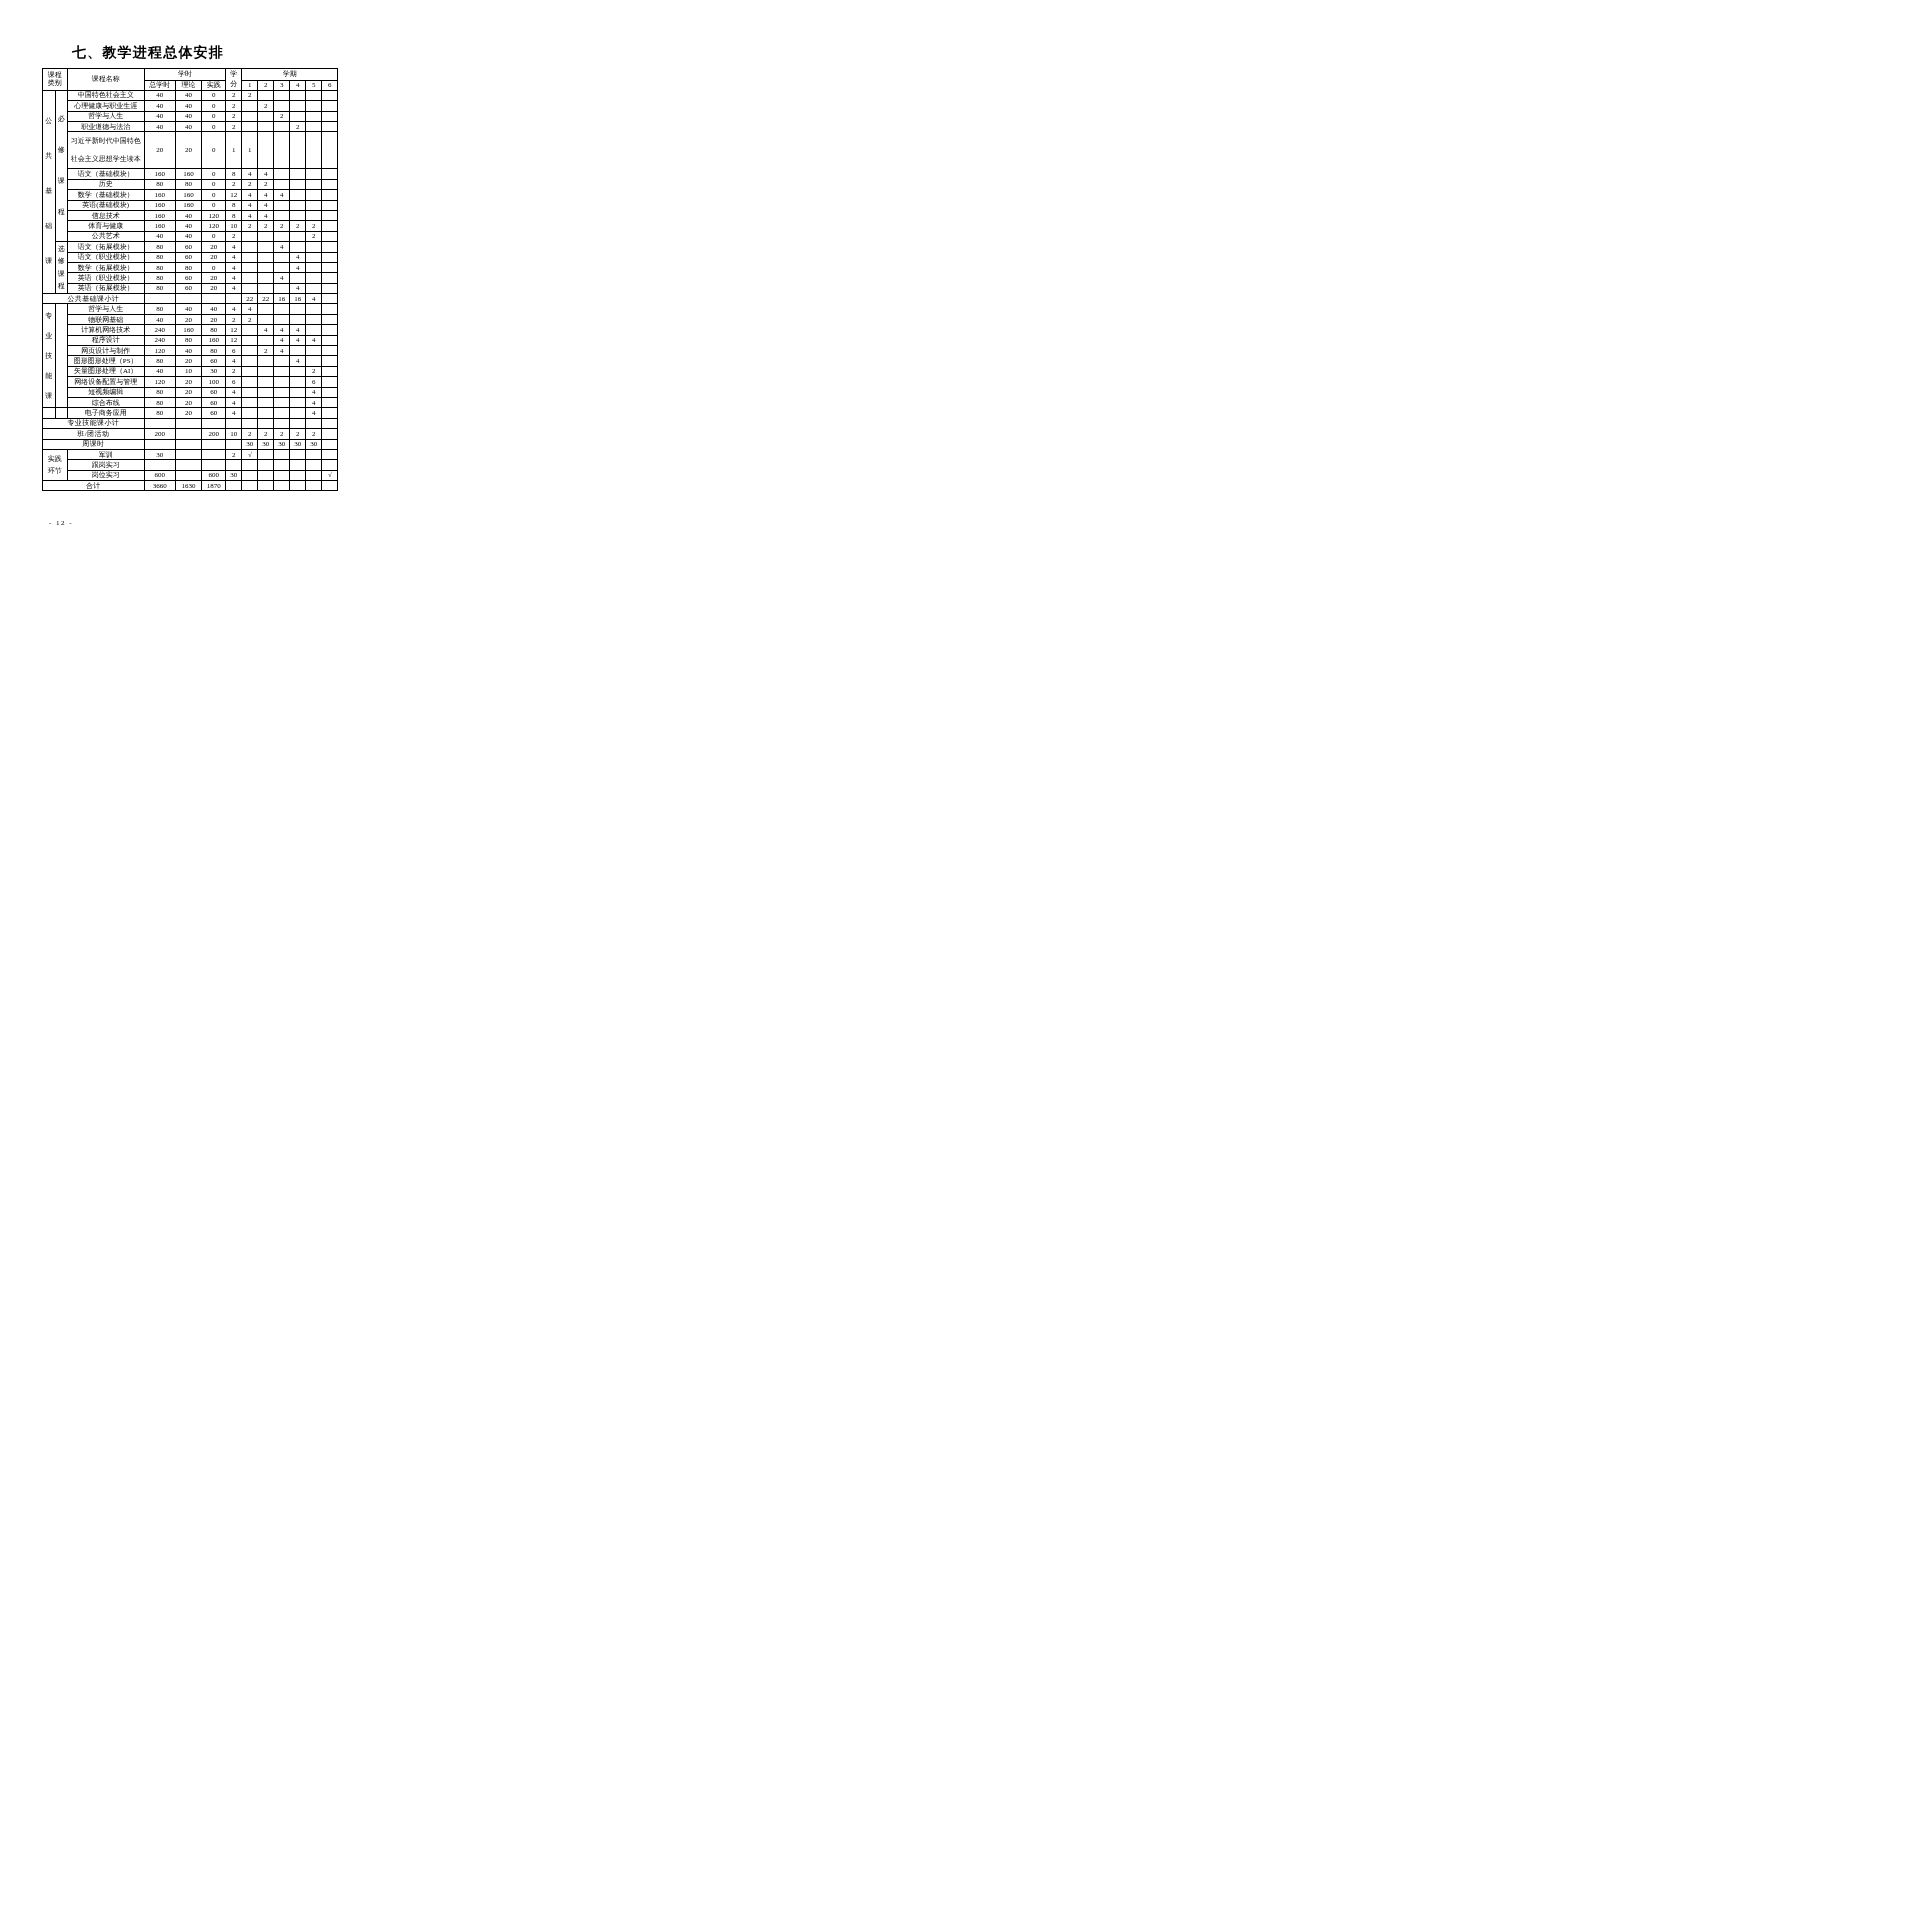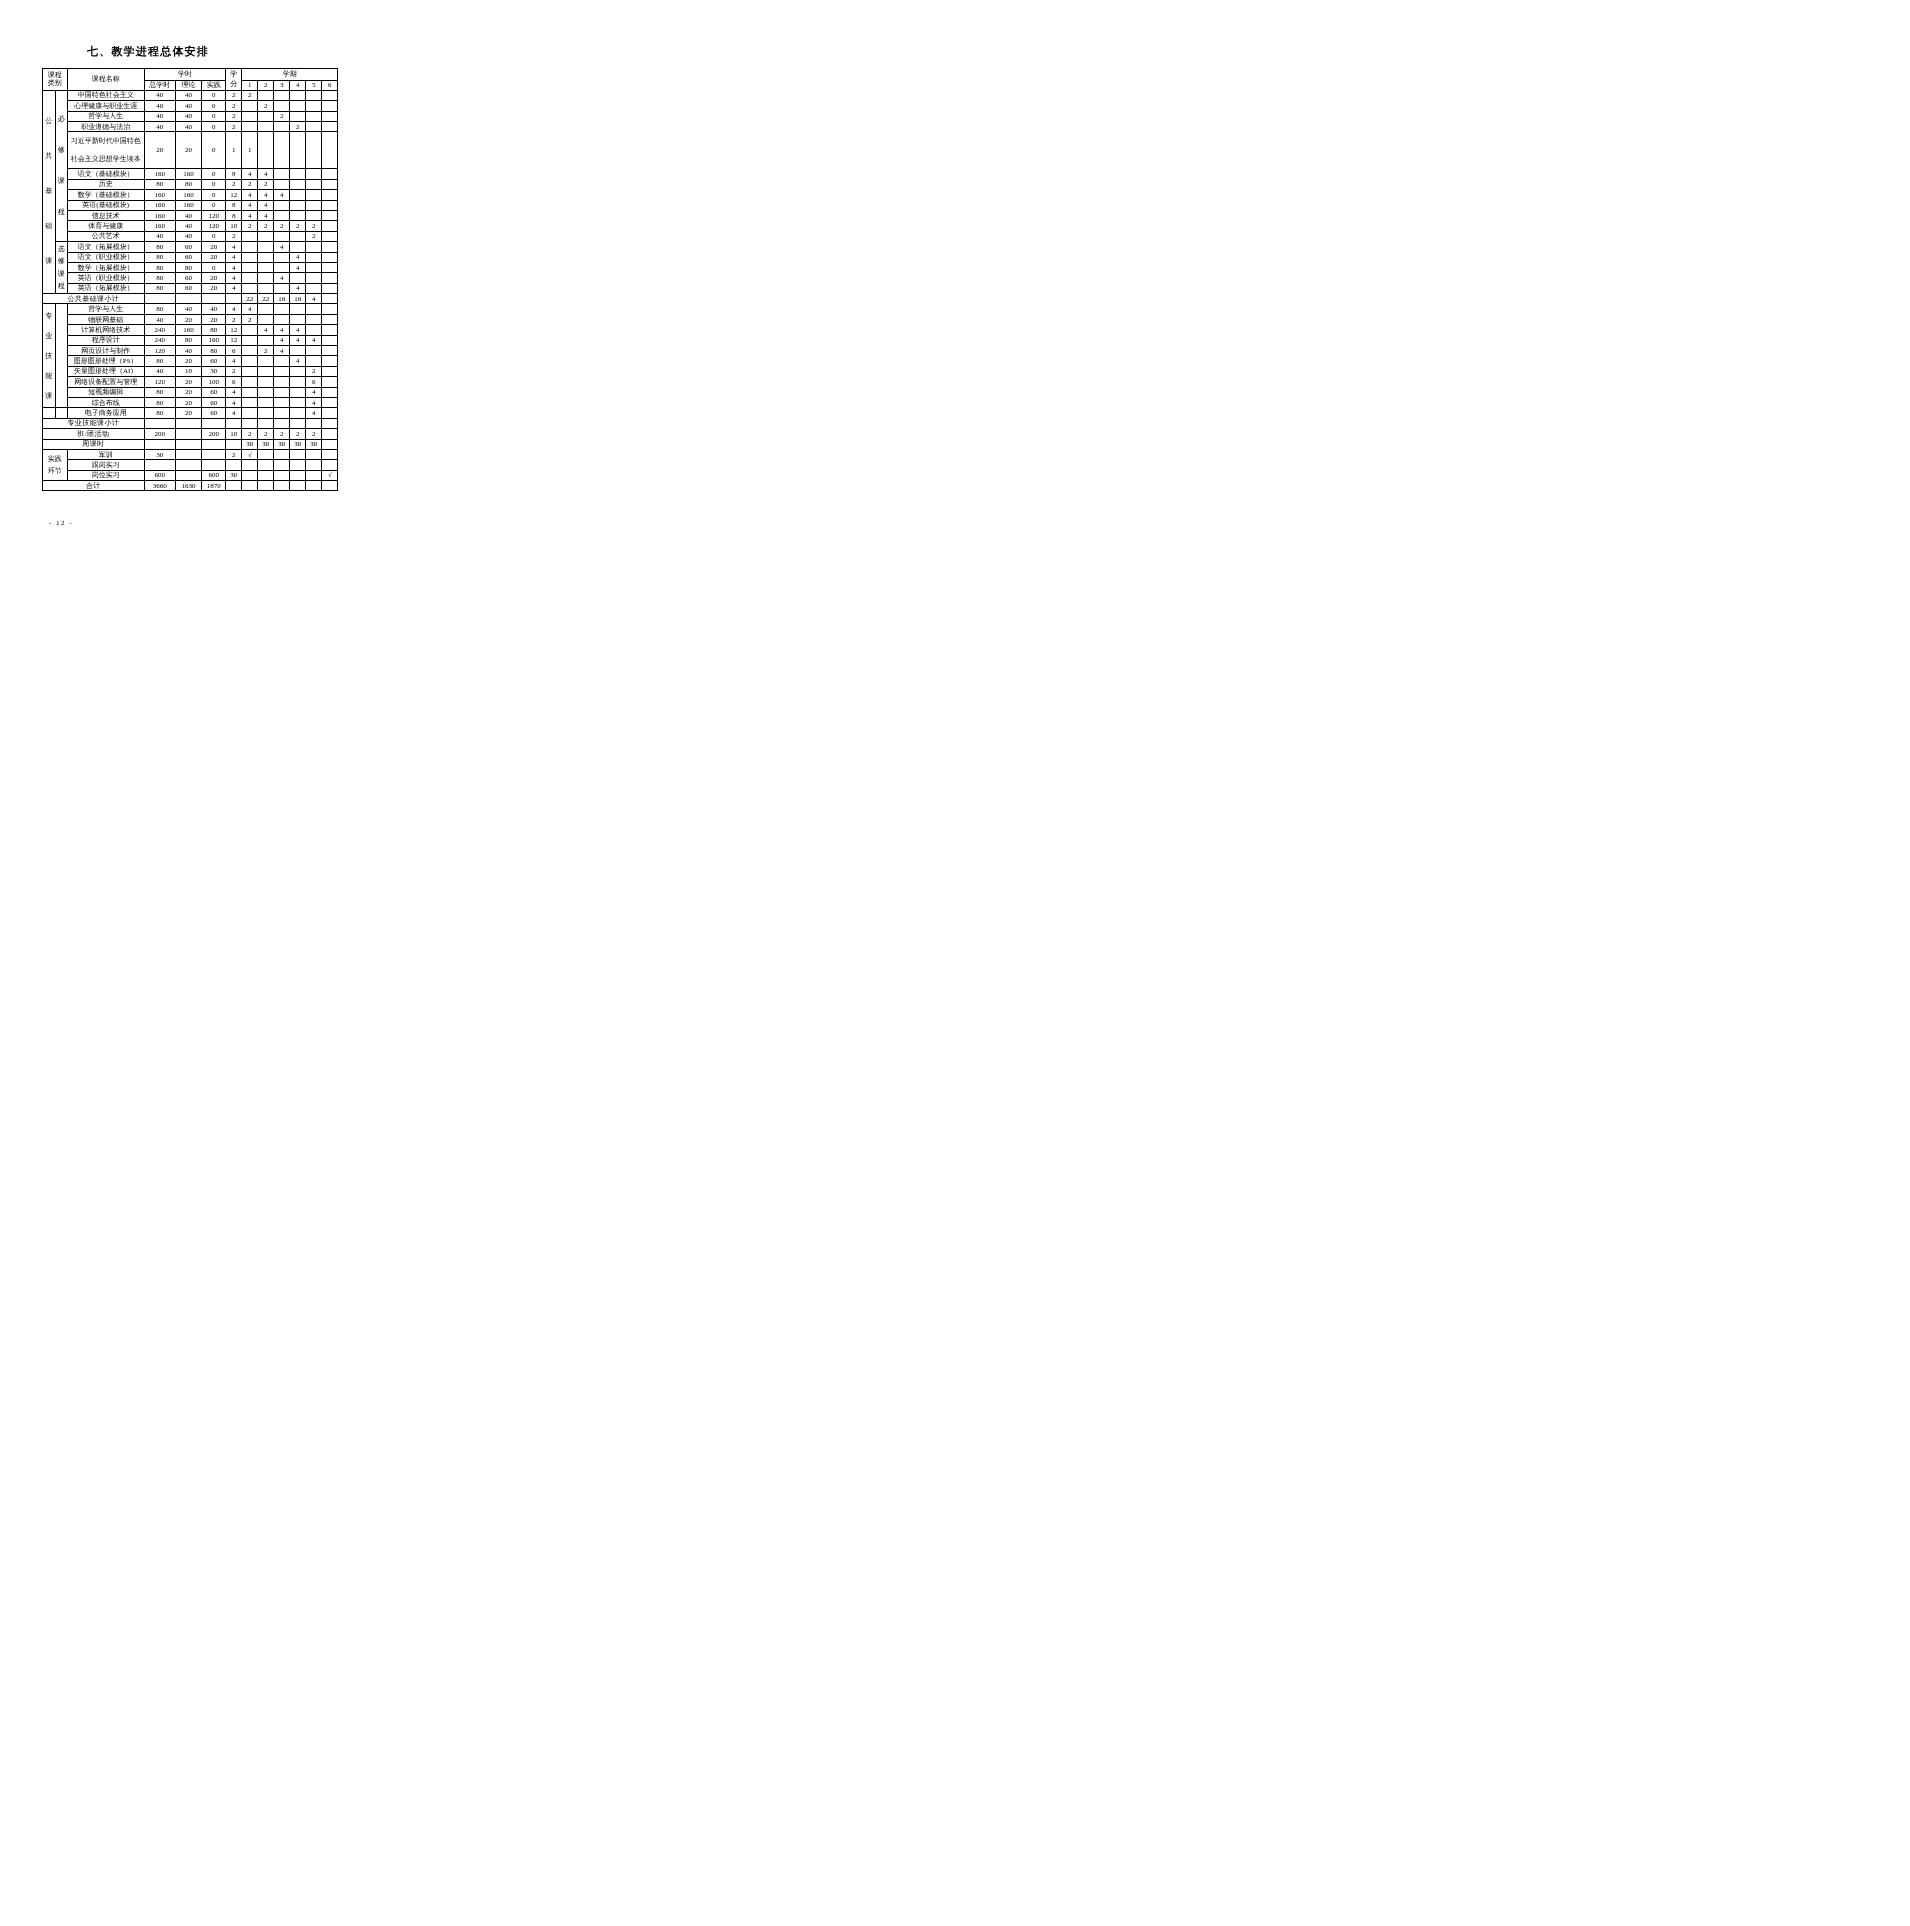--- a/index.html
+++ b/index.html
@@ -6,22 +6,22 @@
   html,body { margin:0; padding:0; }
   body {
     width: 382px; height: 540px;
     background: #ffffff;
     position: relative;
     font-family: "Liberation Serif", "DejaVu Serif", serif;
     color: #000;
   }
   .page-title {
     position: absolute;
-    left: 87px; top: 44px;
-    font-size: 11px;
+    left: 72px; top: 44px;
+    font-size: 14px;
     font-weight: 700;
     letter-spacing: 1.2px;
     white-space: nowrap;
   }
   table.sched {
     position: absolute;
     left: 42px; top: 68px;
     width: 270px;
     border-collapse: collapse;
     table-layout: fixed;

